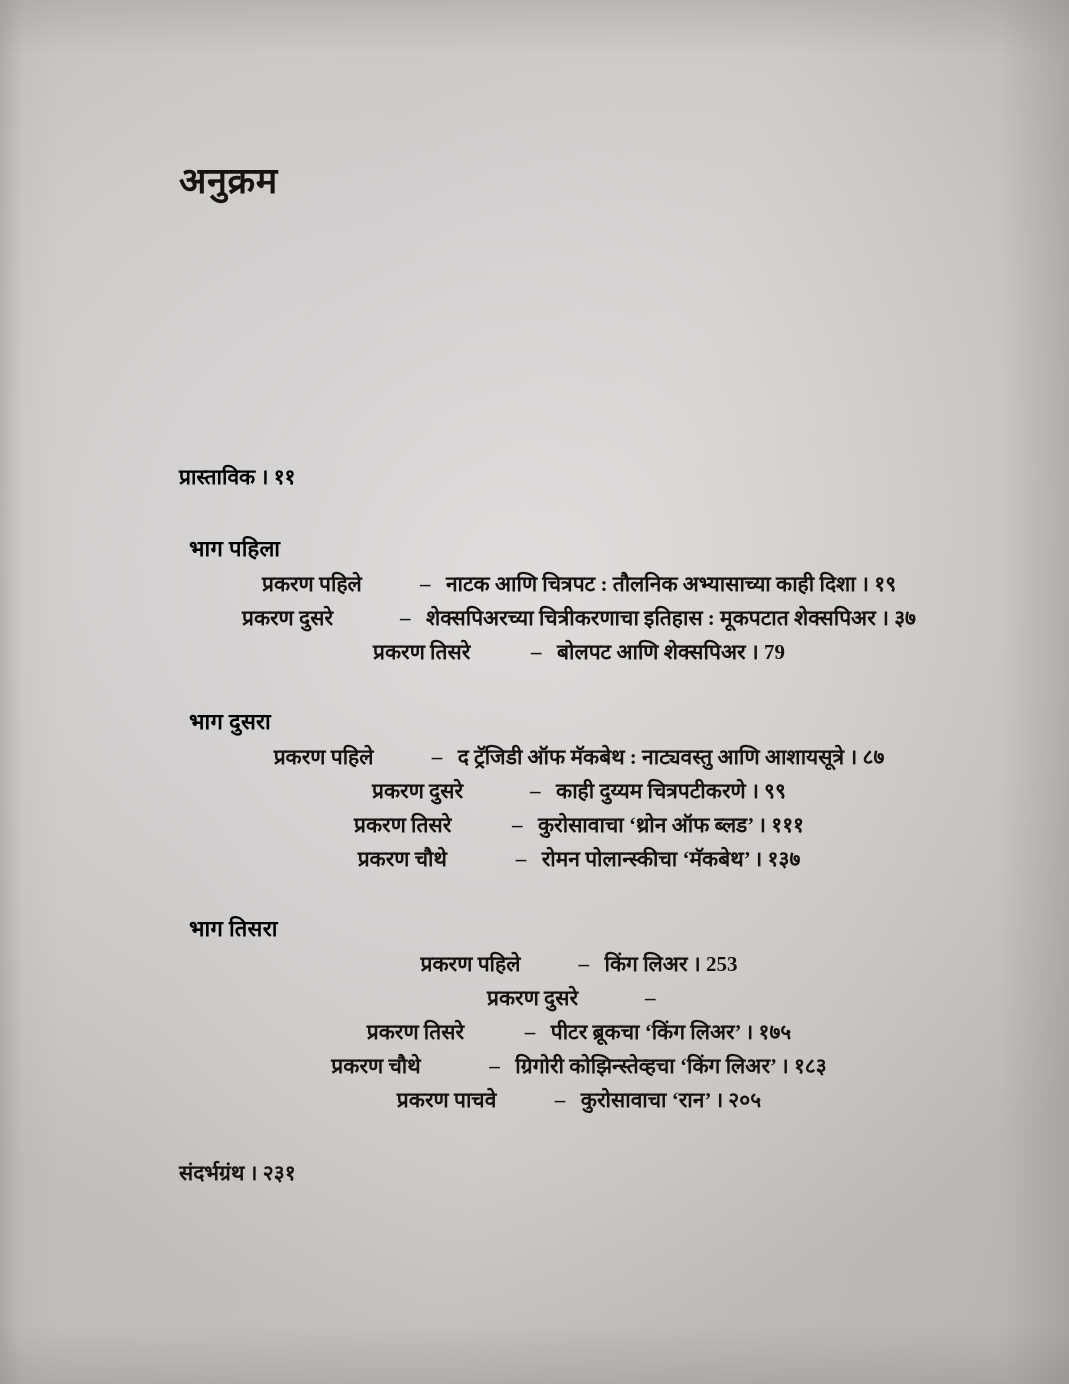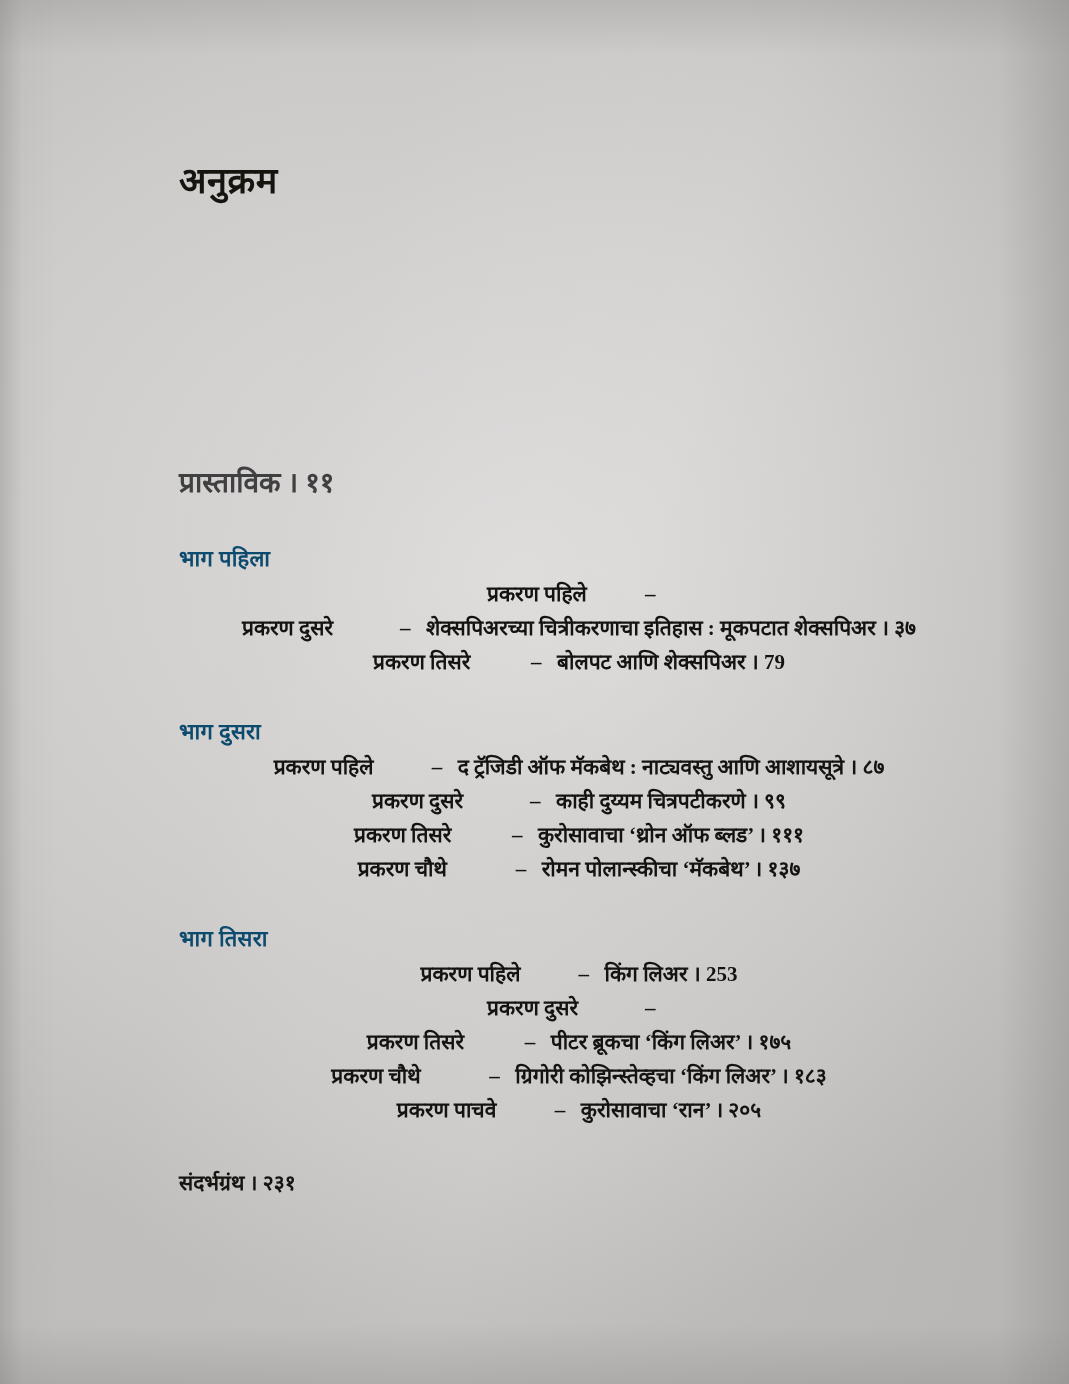--- a/index.html
+++ b/index.html
@@ -50,34 +50,35 @@
     letter-spacing: 0.5px;
     color: #16140f;
   }
   .toc {
     position: absolute;
     left: 163px;
     top: 462px;
     width: 800px;
   }
   .front-entry {
-    font-size: 28px;
+    font-size: 21px;
     font-weight: bold;
-    color: #404040;
+    color: #000000;
     margin-bottom: 42px;
   }
   .part {
     margin-bottom: 28px;
   }
   .part-title {
     font-size: 22px;
     font-weight: bold;
-    color: #0c4a6e;
+    color: #000000;
     margin-bottom: 12px;
     letter-spacing: 0.3px;
+    margin-left: 10px;
   }
   .chapter-row {
     display: flex;
     align-items: baseline;
     font-size: 21px;
     font-weight: bold;
     color: #151311;
     line-height: 1.0;
     margin-bottom: 13px;
     white-space: nowrap;
@@ -113,20 +114,21 @@
 
   <div class="toc">
 
     <div class="front-entry">प्रास्ताविक । ११</div>
 
     <div class="part">
       <div class="part-title">भाग पहिला</div>
       <div class="chapter-row">
         <span class="ch-label">प्रकरण पहिले</span>
         <span class="ch-dash">–</span>
+        <span class="ch-text">नाटक आणि चित्रपट : तौलनिक अभ्यासाच्या काही दिशा । १९</span>
       </div>
       <div class="chapter-row">
         <span class="ch-label">प्रकरण दुसरे</span>
         <span class="ch-dash">–</span>
         <span class="ch-text">शेक्सपिअरच्या चित्रीकरणाचा इतिहास : मूकपटात शेक्सपिअर । ३७</span>
       </div>
       <div class="chapter-row">
         <span class="ch-label">प्रकरण तिसरे</span>
         <span class="ch-dash">–</span>
         <span class="ch-text">बोलपट आणि शेक्सपिअर । 79</span>

